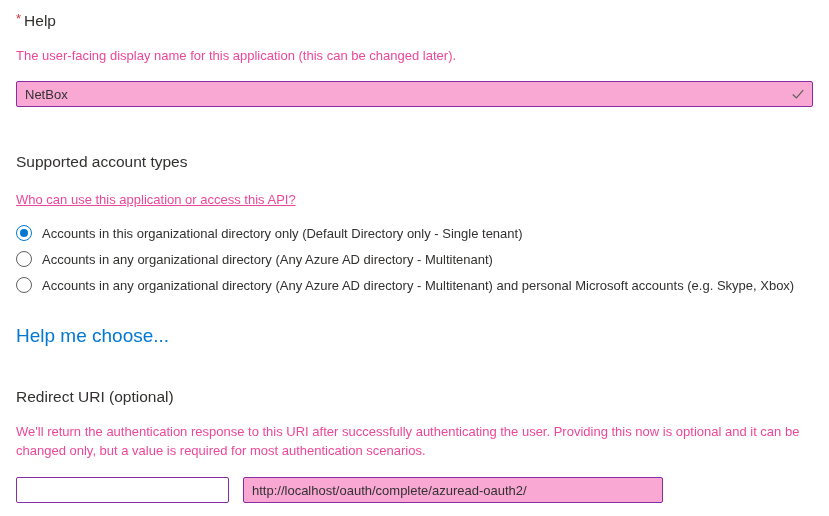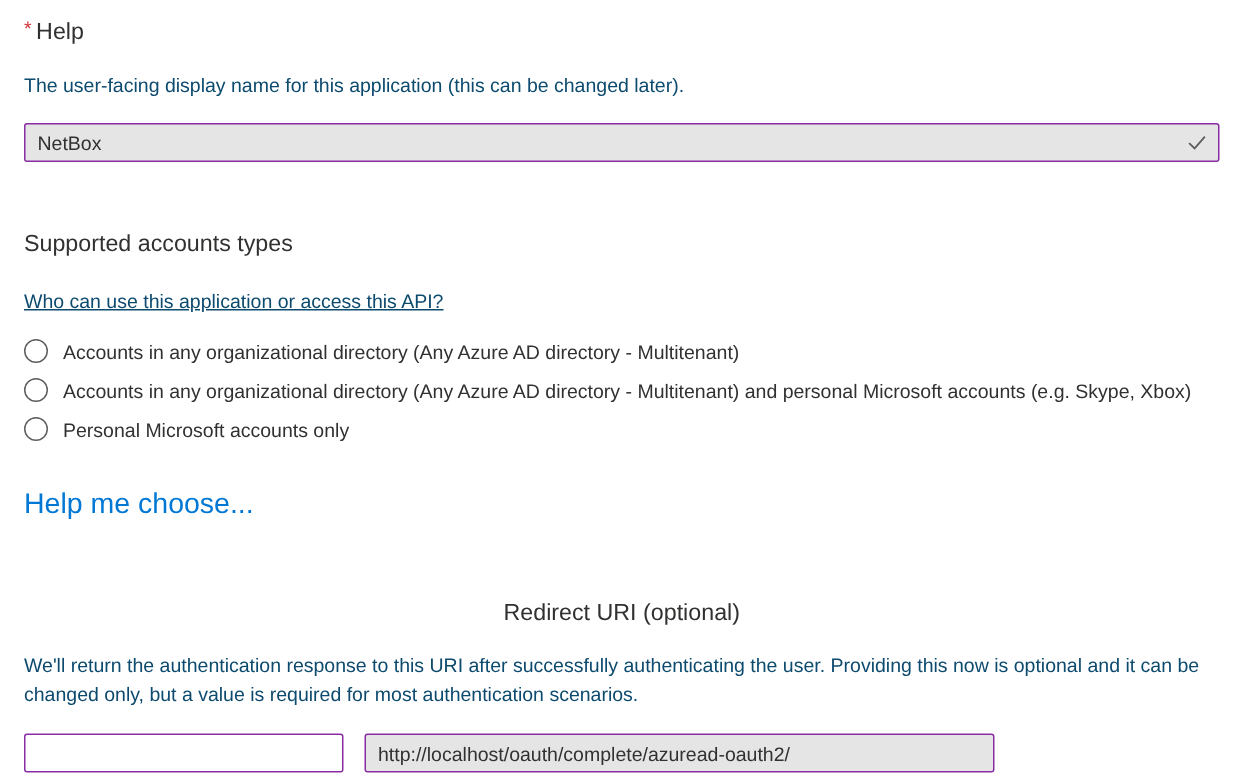--- a/index.html
+++ b/index.html
@@ -18,41 +18,41 @@
   }
   .required-marker {
     color: #d13438;
     font-size: 13px;
     vertical-align: 3px;
     margin-right: 3px;
   }
   .hint-text {
     font-size: 13px;
     line-height: 18px;
-    color: #0c4a6e;
+    color: #ec4899;
   }
 
   
   #name-desc { margin-top: 15px; }
   .input-wrap {
     position: relative;
     margin-top: 16px;
     height: 26px;
   }
   .text-input {
     width: 100%;
     height: 26px;
     border: 1px solid #8a2da5;
     border-radius: 2px;
     padding: 0 26px 0 8px;
     font-family: "Liberation Sans", "DejaVu Sans", sans-serif;
     font-size: 13px;
     color: #323130;
     outline: none;
-    background: #e5e5e5;
+    background: #f9a8d4;
   }
   .input-valid-icon {
     position: absolute;
     right: 8px;
     top: 6px;
     width: 14px;
     height: 14px;
     pointer-events: none;
   }
 
@@ -94,21 +94,21 @@
   .help-link {
     display: inline-block;
     margin-top: 27px;
     font-size: 19px;
     color: #0078d4;
     text-decoration: none;
     cursor: pointer;
   }
 
   
-  #redirect-heading { margin-top: 50px; text-align: center; }
+  #redirect-heading { margin-top: 39px; }
   #redirect-desc { margin-top: 14px; line-height: 19px; width: 797px; }
   .redirect-controls {
     margin-top: 17px;
     display: flex;
     gap: 14px;
   }
   .dropdown {
     position: relative;
     width: 213px;
     height: 26px;
@@ -141,36 +141,36 @@
 <div class="hint-text" id="name-desc">The user-facing display name for this application (this can be changed later).</div>
 
 <div class="input-wrap">
   <input class="text-input" type="text" value="NetBox" style="">
   <svg class="input-valid-icon" viewBox="0 0 16 16">
     <path d="M2 8.5 L6.2 12.5 L14 3.5" stroke="#605e5c" stroke-width="1.4" fill="none"></path>
   </svg>
 </div>
 
 
-<div class="section-heading" id="account-types-heading">Supported accounts types</div>
+<div class="section-heading" id="account-types-heading">Supported account types</div>
 
 <div class="hint-text" id="account-types-question">Who can use this application or access this API?</div>
 
 <div class="radio-group">
+  <div class="radio-row selected">
+    <span class="radio-circle"></span>
+    <span class="radio-label">Accounts in this organizational directory only (Default Directory only - Single tenant)</span>
+  </div>
   <div class="radio-row">
     <span class="radio-circle"></span>
     <span class="radio-label">Accounts in any organizational directory (Any Azure AD directory - Multitenant)</span>
   </div>
   <div class="radio-row">
     <span class="radio-circle"></span>
     <span class="radio-label">Accounts in any organizational directory (Any Azure AD directory - Multitenant) and personal Microsoft accounts (e.g. Skype, Xbox)</span>
-  </div>
-  <div class="radio-row">
-    <span class="radio-circle"></span>
-    <span class="radio-label">Personal Microsoft accounts only</span>
   </div>
 </div>
 
 <a class="help-link">Help me choose...</a>
 
 
 <div class="section-heading" id="redirect-heading">Redirect URI (optional)</div>
 
 <div class="hint-text" id="redirect-desc">We'll return the authentication response to this URI after successfully authenticating the user. Providing this now is optional and it can be changed only, but a value is required for most authentication scenarios.</div>
 

